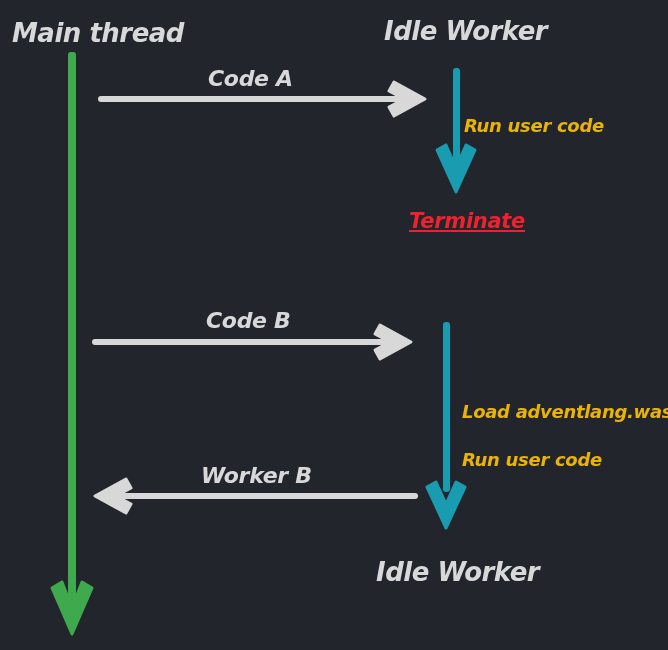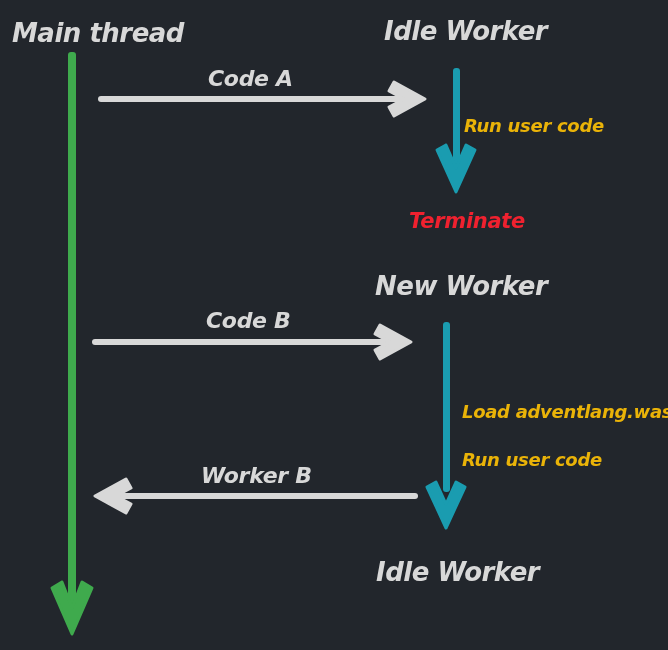--- a/index.html
+++ b/index.html
@@ -57,20 +57,21 @@
     letter-spacing: -0.3px;
     color: #eab308;
   }
   .term-label {
     font-family: "DejaVu Sans", sans-serif;
     font-weight: bold;
     font-size: 21px;
     font-style: italic;
     letter-spacing: -0.3px;
     color: #f0212f;
+    text-decoration: underline;
   }
 </style>
 </head>
 <body>
 
 <div id="diagram">
 
   <svg class="layer" viewBox="0 0 668 650" xmlns="http://www.w3.org/2000/svg">
 
     <g>
@@ -102,21 +103,20 @@
       <rect x="112" y="493" width="306" height="6" rx="3" fill="#d8d8d8"></rect>
       <path d="M 126 479 L 95 496 L 126 513 L 131 504 L 116 496 L 131 488 Z" fill="#d8d8d8" stroke="#d8d8d8" stroke-width="3" stroke-linejoin="round"></path>
     </g>
 
   </svg>
 
   <div class="lbl lane-title" style="left:12px; top:20px;">Main thread</div>
 
   <div class="lbl lane-title" style="left:384px; top:18px;">Idle Worker</div>
 
-  <div class="lbl lane-title" style="left:375px; top:273px;">New Worker</div>
 
   <div class="lbl lane-title" style="left:376px; top:559px;">Idle Worker</div>
 
   <div class="lbl msg-label" style="left:206px; top:310px;">Code B</div>
 
   <div class="lbl msg-label" style="left:208px; top:68px;">Code A</div>
 
   <div class="lbl msg-label" style="left:201px; top:465px;">Worker B</div>
 
   <div class="lbl act-label" style="left:464px; top:117px;">Run user code</div>

